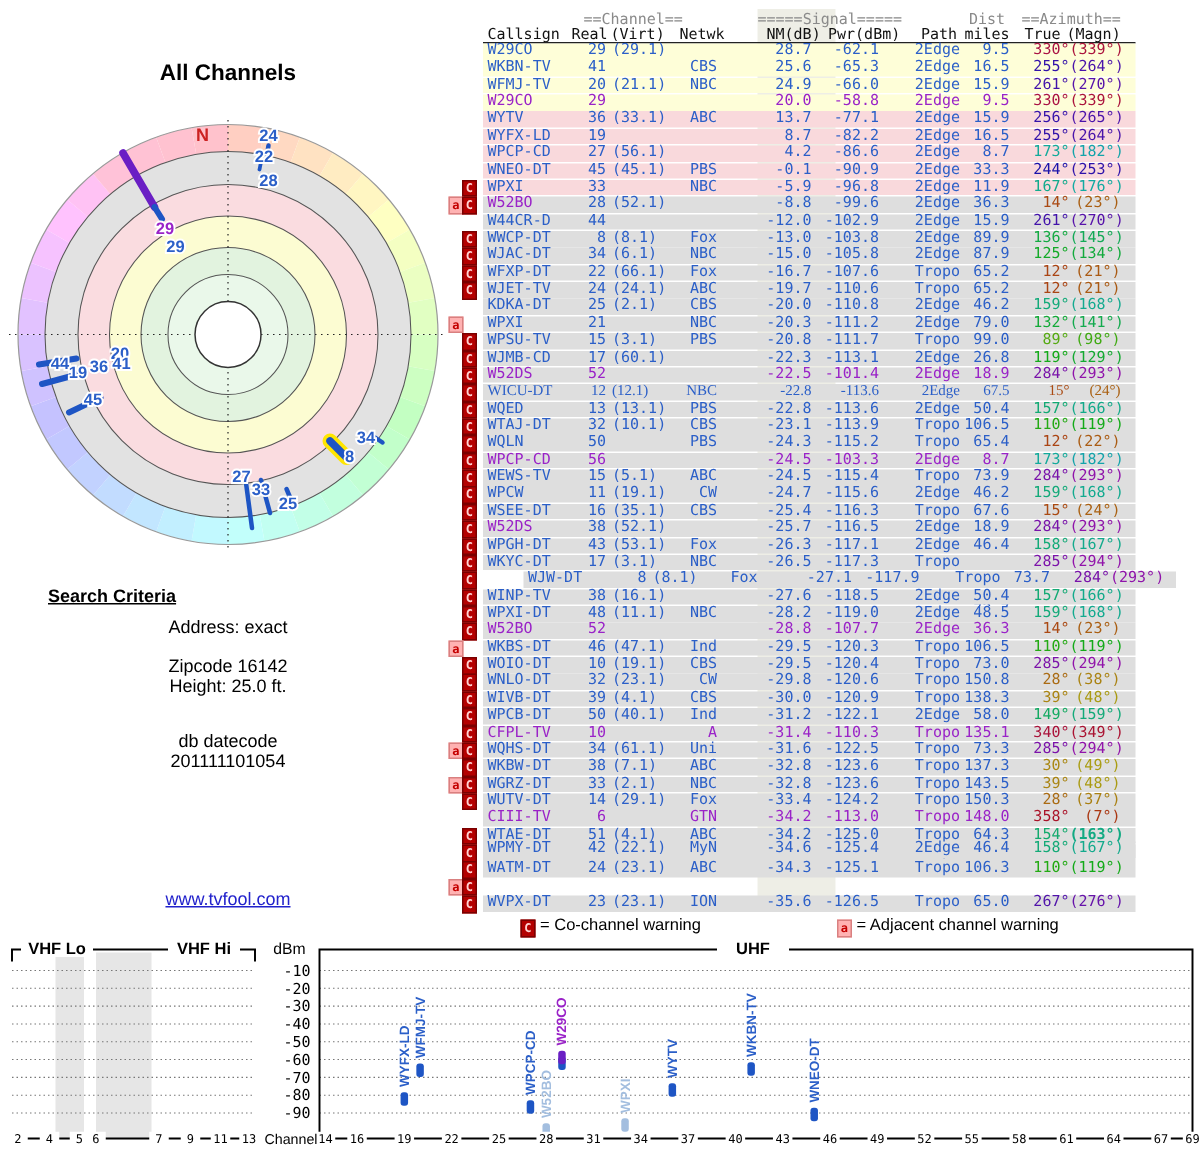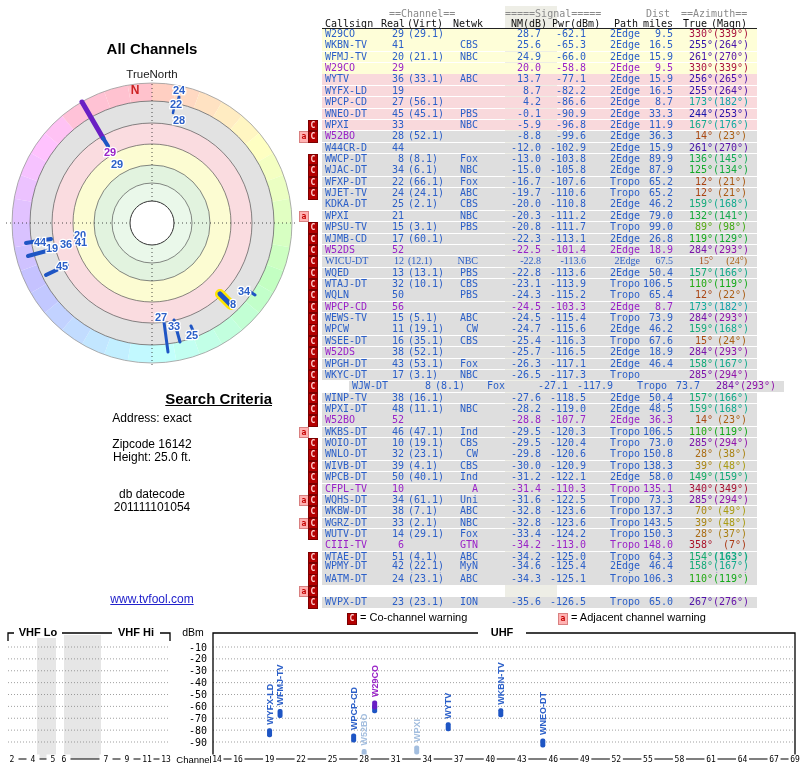--- a/index.html
+++ b/index.html
@@ -16,21 +16,21 @@
   .row-y{background:#FEFED8;}
   .row-r{background:#F9D9DC;}
   .row-g{background:#DEDEDE;}
   .cell{position:absolute;top:0;height:10.6px;white-space:pre;}
   .warnbox{position:absolute;width:8px;height:9.5px;font-size:8px;line-height:9.5px;
            text-align:center;font-weight:bold;font-family:"DejaVu Sans Mono",monospace;}
   .warnC{background:#B40000;color:#FFD2D2;border:0.5px solid #7A0000;}
   .warnA{background:#FFB2B2;color:#C40000;border:0.5px solid #D98080;}
   #title{left:32px;top:40px;width:240px;text-align:center;font-size:15px;font-weight:bold;color:#000;}
   #truenorth{left:32px;top:68px;width:240px;text-align:center;font-size:11.5px;color:#1a1a1a;}
-  #crit-head{left:32px;top:390px;width:240px;text-align:right;font-size:15px;font-weight:bold;
+  #crit-head{left:32px;top:390px;width:240px;text-align:left;font-size:12px;font-weight:bold;
              text-decoration:underline;color:#000;}
   .crit-line{left:32px;width:240px;text-align:center;font-size:12px;color:#000;}
   #site-link{left:32px;top:592px;width:240px;text-align:center;font-size:12px;}
   #site-link a{color:#2222CC;}
   .leg-txt{font-size:11px;color:#000;}
   #nm-shade{left:505px;top:6px;width:52px;height:602px;background:rgba(150,150,100,0.16);}
   #hdr-underline{left:322px;top:27.6px;width:435px;height:1px;background:#222;}
 </style>
 </head>
 <body>
@@ -230,21 +230,20 @@
         <rect x="767.53" y="754.5" width="13" height="9" fill="#FFFFFF"></rect>
         <text x="774.03" y="762" font-size="8" text-anchor="middle" fill="#000" font-family="&quot;DejaVu Sans Mono&quot;,monospace">67</text>
         <rect x="788.55" y="754.5" width="13" height="9" fill="#FFFFFF"></rect>
         <text x="795.05" y="762" font-size="8" text-anchor="middle" fill="#000" font-family="&quot;DejaVu Sans Mono&quot;,monospace">69</text>
         <rect x="176" y="754" width="36" height="10" fill="#FFFFFF"></rect>
         <text x="194" y="762.5" font-size="9.5" text-anchor="middle" fill="#000" font-family="&quot;Liberation Sans&quot;,sans-serif">Channel</text>
       </g>
     </svg>
 
   <div class="abs" id="title">All Channels</div>
-  <div class="abs" id="truenorth">TrueNorth</div>
 
   <div class="abs" id="crit-head">Search Criteria</div>
   <div class="abs crit-line" style="top:411px">Address: exact</div>
   <div class="abs crit-line" style="top:437px">Zipcode 16142</div>
   <div class="abs crit-line" style="top:450px">Height: 25.0 ft.</div>
   <div class="abs crit-line" style="top:487px">db datecode</div>
   <div class="abs crit-line" style="top:500px">201111101054</div>
 
   <div class="abs" id="site-link"><a href="#">www.tvfool.com</a></div>
 
@@ -808,21 +807,21 @@
       <div class="abs warnbox warnC" style="left: 308px; top: 494.883px;">C</div>
       <div class="row mono row-g" style="top: 506.246px;">
         <span class="cell t-b" style="left: 3px; width: 48px; text-align: left;">WKBW-DT</span>
         <span class="cell t-b" style="left: 51px; width: 31px; text-align: right;">38</span>
         <span class="cell t-b" style="left: 86px; width: 36px; text-align: left;">(7.1)</span>
         <span class="cell t-b" style="left: 120px; width: 36px; text-align: right;">ABC</span>
         <span class="cell t-b" style="left: 156px; width: 63px; text-align: right;">-32.8</span>
         <span class="cell t-b" style="left: 219px; width: 45px; text-align: right;">-123.6</span>
         <span class="cell t-b" style="left: 264px; width: 54px; text-align: right;">Tropo</span>
         <span class="cell t-b" style="left: 318px; width: 33px; text-align: right;">137.3</span>
-        <span class="cell t-b" style="left: 351px; width: 40px; text-align: right; color: rgb(170, 136, 19);">70°</span>
+        <span class="cell t-b" style="left: 351px; width: 40px; text-align: right; color: rgb(170, 136, 19);">30°</span>
         <span class="cell t-b" style="left: 391px; width: 34px; text-align: right; color: rgb(170, 157, 19);">(49°)</span>
       </div>
       <div class="abs warnbox warnC" style="left: 308px; top: 506.246px;">C</div>
       <div class="row mono row-g" style="top: 517.609px;">
         <span class="cell t-b" style="left: 3px; width: 48px; text-align: left;">WGRZ-DT</span>
         <span class="cell t-b" style="left: 51px; width: 31px; text-align: right;">33</span>
         <span class="cell t-b" style="left: 86px; width: 36px; text-align: left;">(2.1)</span>
         <span class="cell t-b" style="left: 120px; width: 36px; text-align: right;">NBC</span>
         <span class="cell t-b" style="left: 156px; width: 63px; text-align: right;">-32.8</span>
         <span class="cell t-b" style="left: 219px; width: 45px; text-align: right;">-123.6</span>

